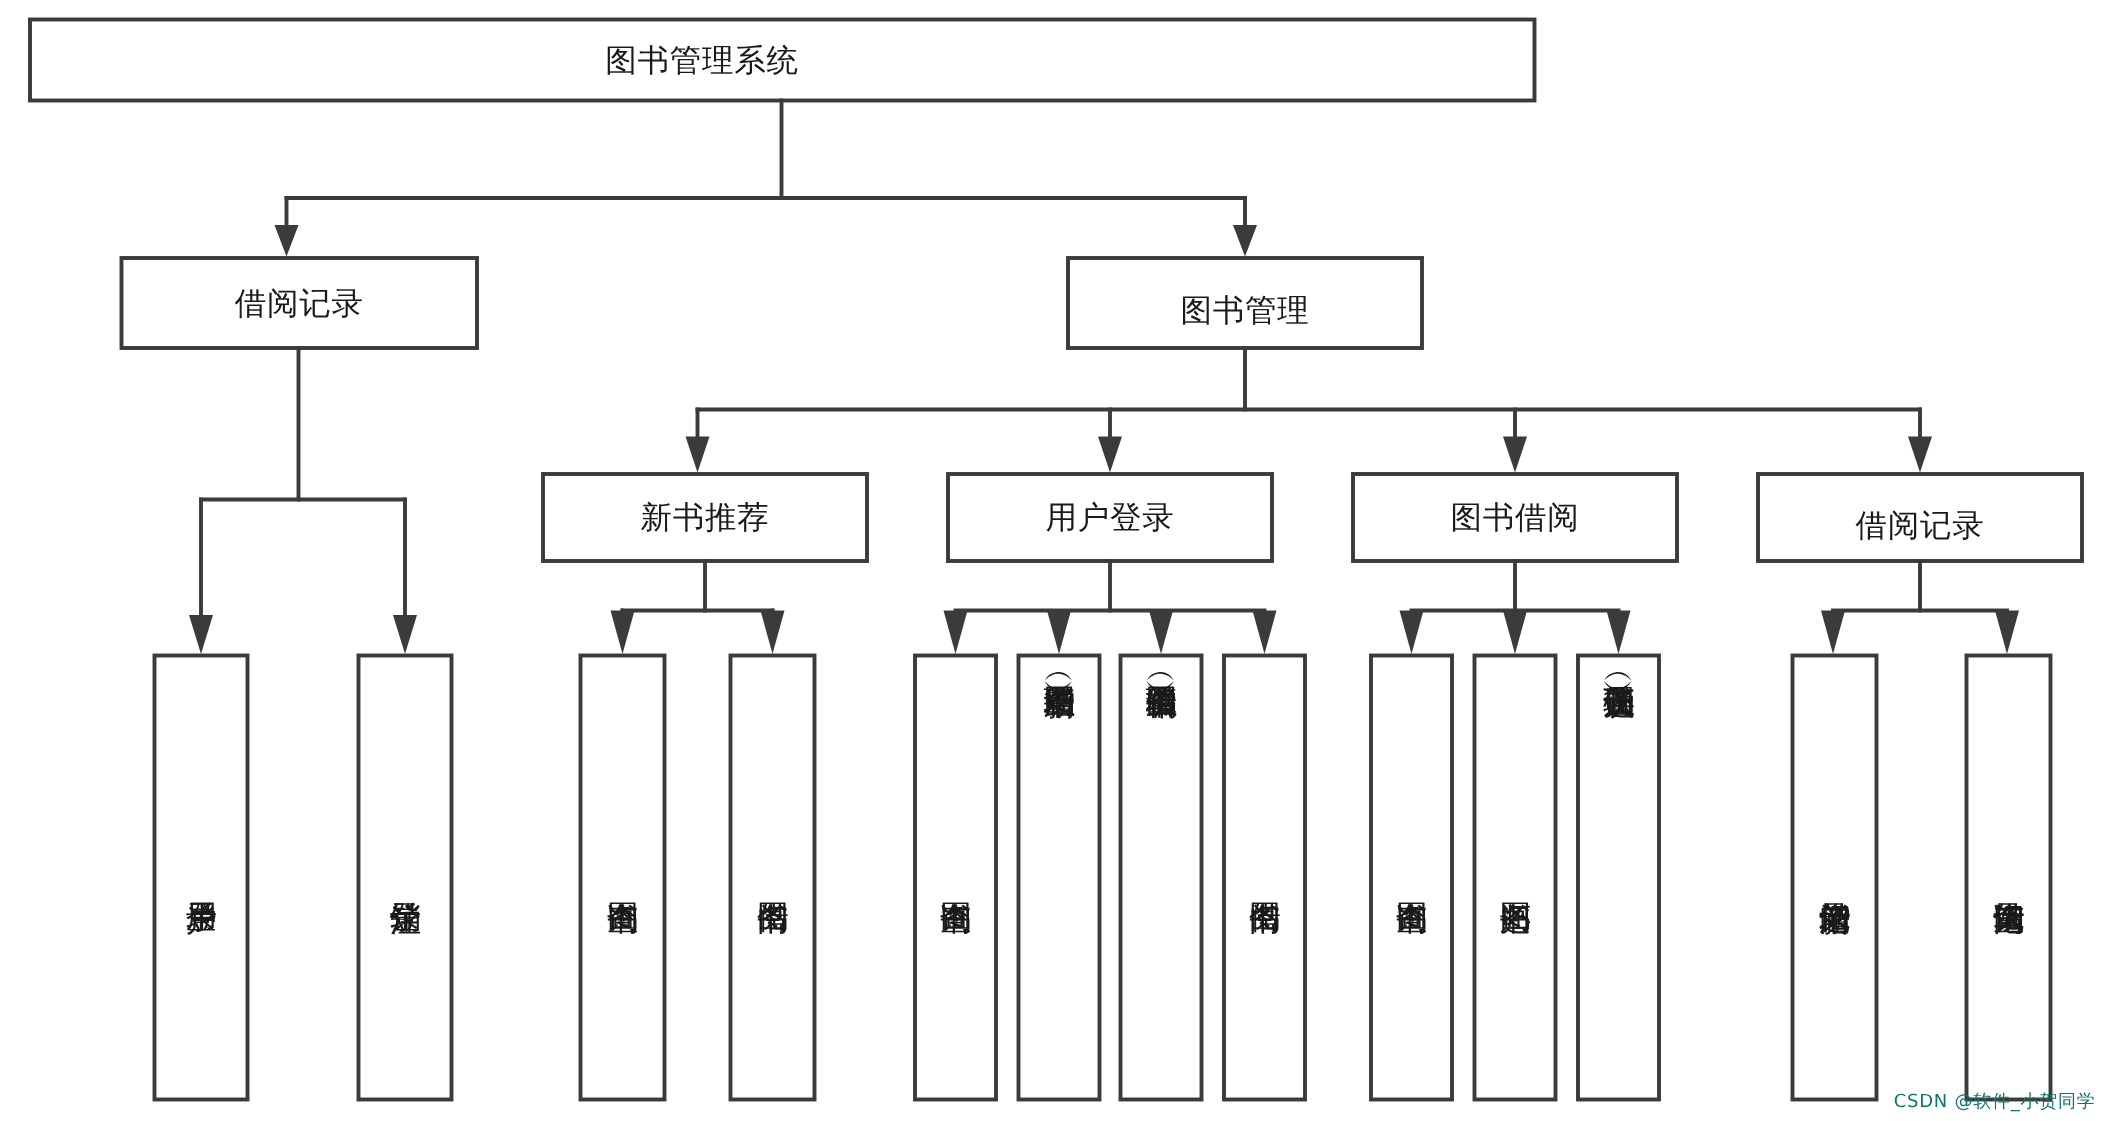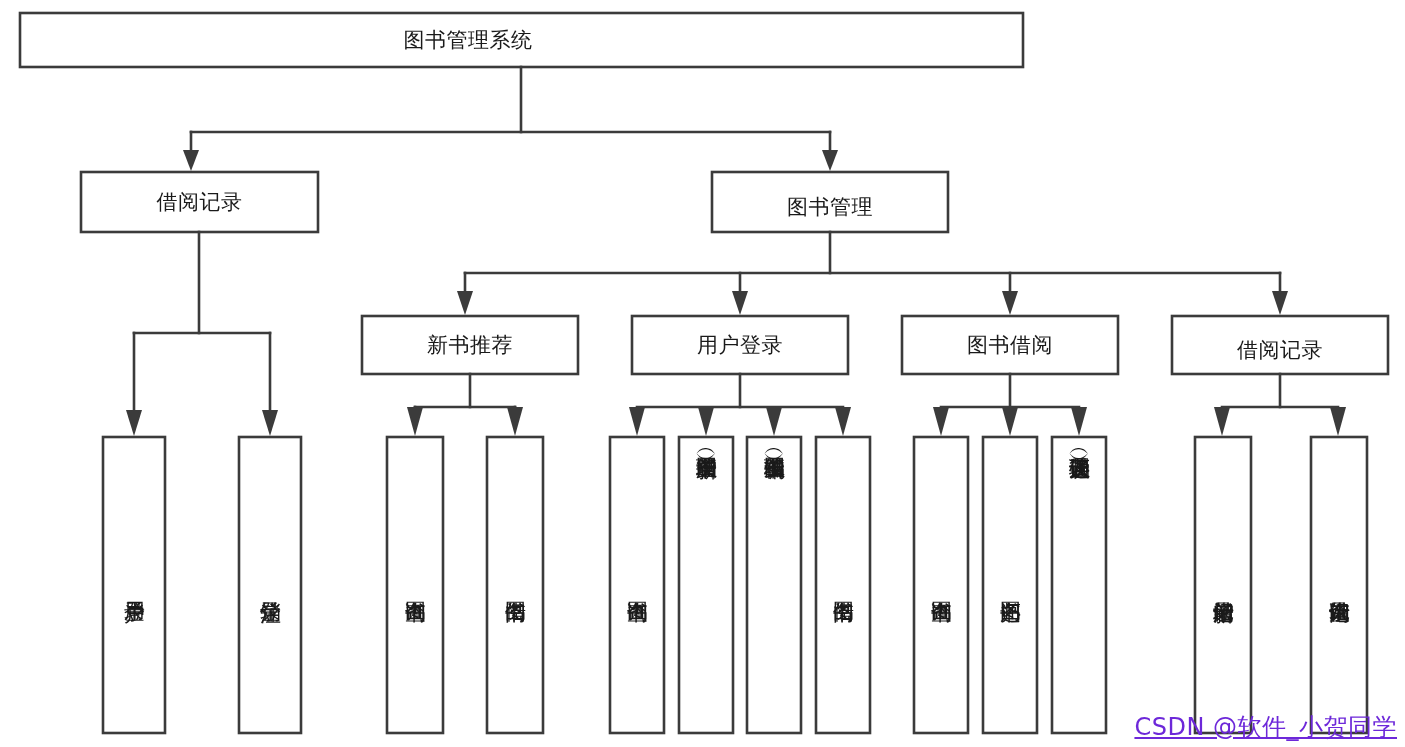--- a/index.html
+++ b/index.html
@@ -67,25 +67,24 @@
     text-orientation: upright;
     pointer-events: none;
   }
   .node-label-v.align-top {
     justify-content: flex-start;
   }
   .watermark {
     position: absolute;
     right: 8px;
     bottom: 4px;
-    font-size: 24px;
-    color: #6d28d9;
+    font-size: 12px;
+    color: #0f766e;
     letter-spacing: 0.5px;
     white-space: nowrap;
-    text-decoration: underline;
   }
 </style>
 </head>
 <body>
 
 <div id="diagram-root">
 
   <svg class="diagram-canvas" viewBox="0 0 1405 747" xmlns="http://www.w3.org/2000/svg">
 
     <defs>

